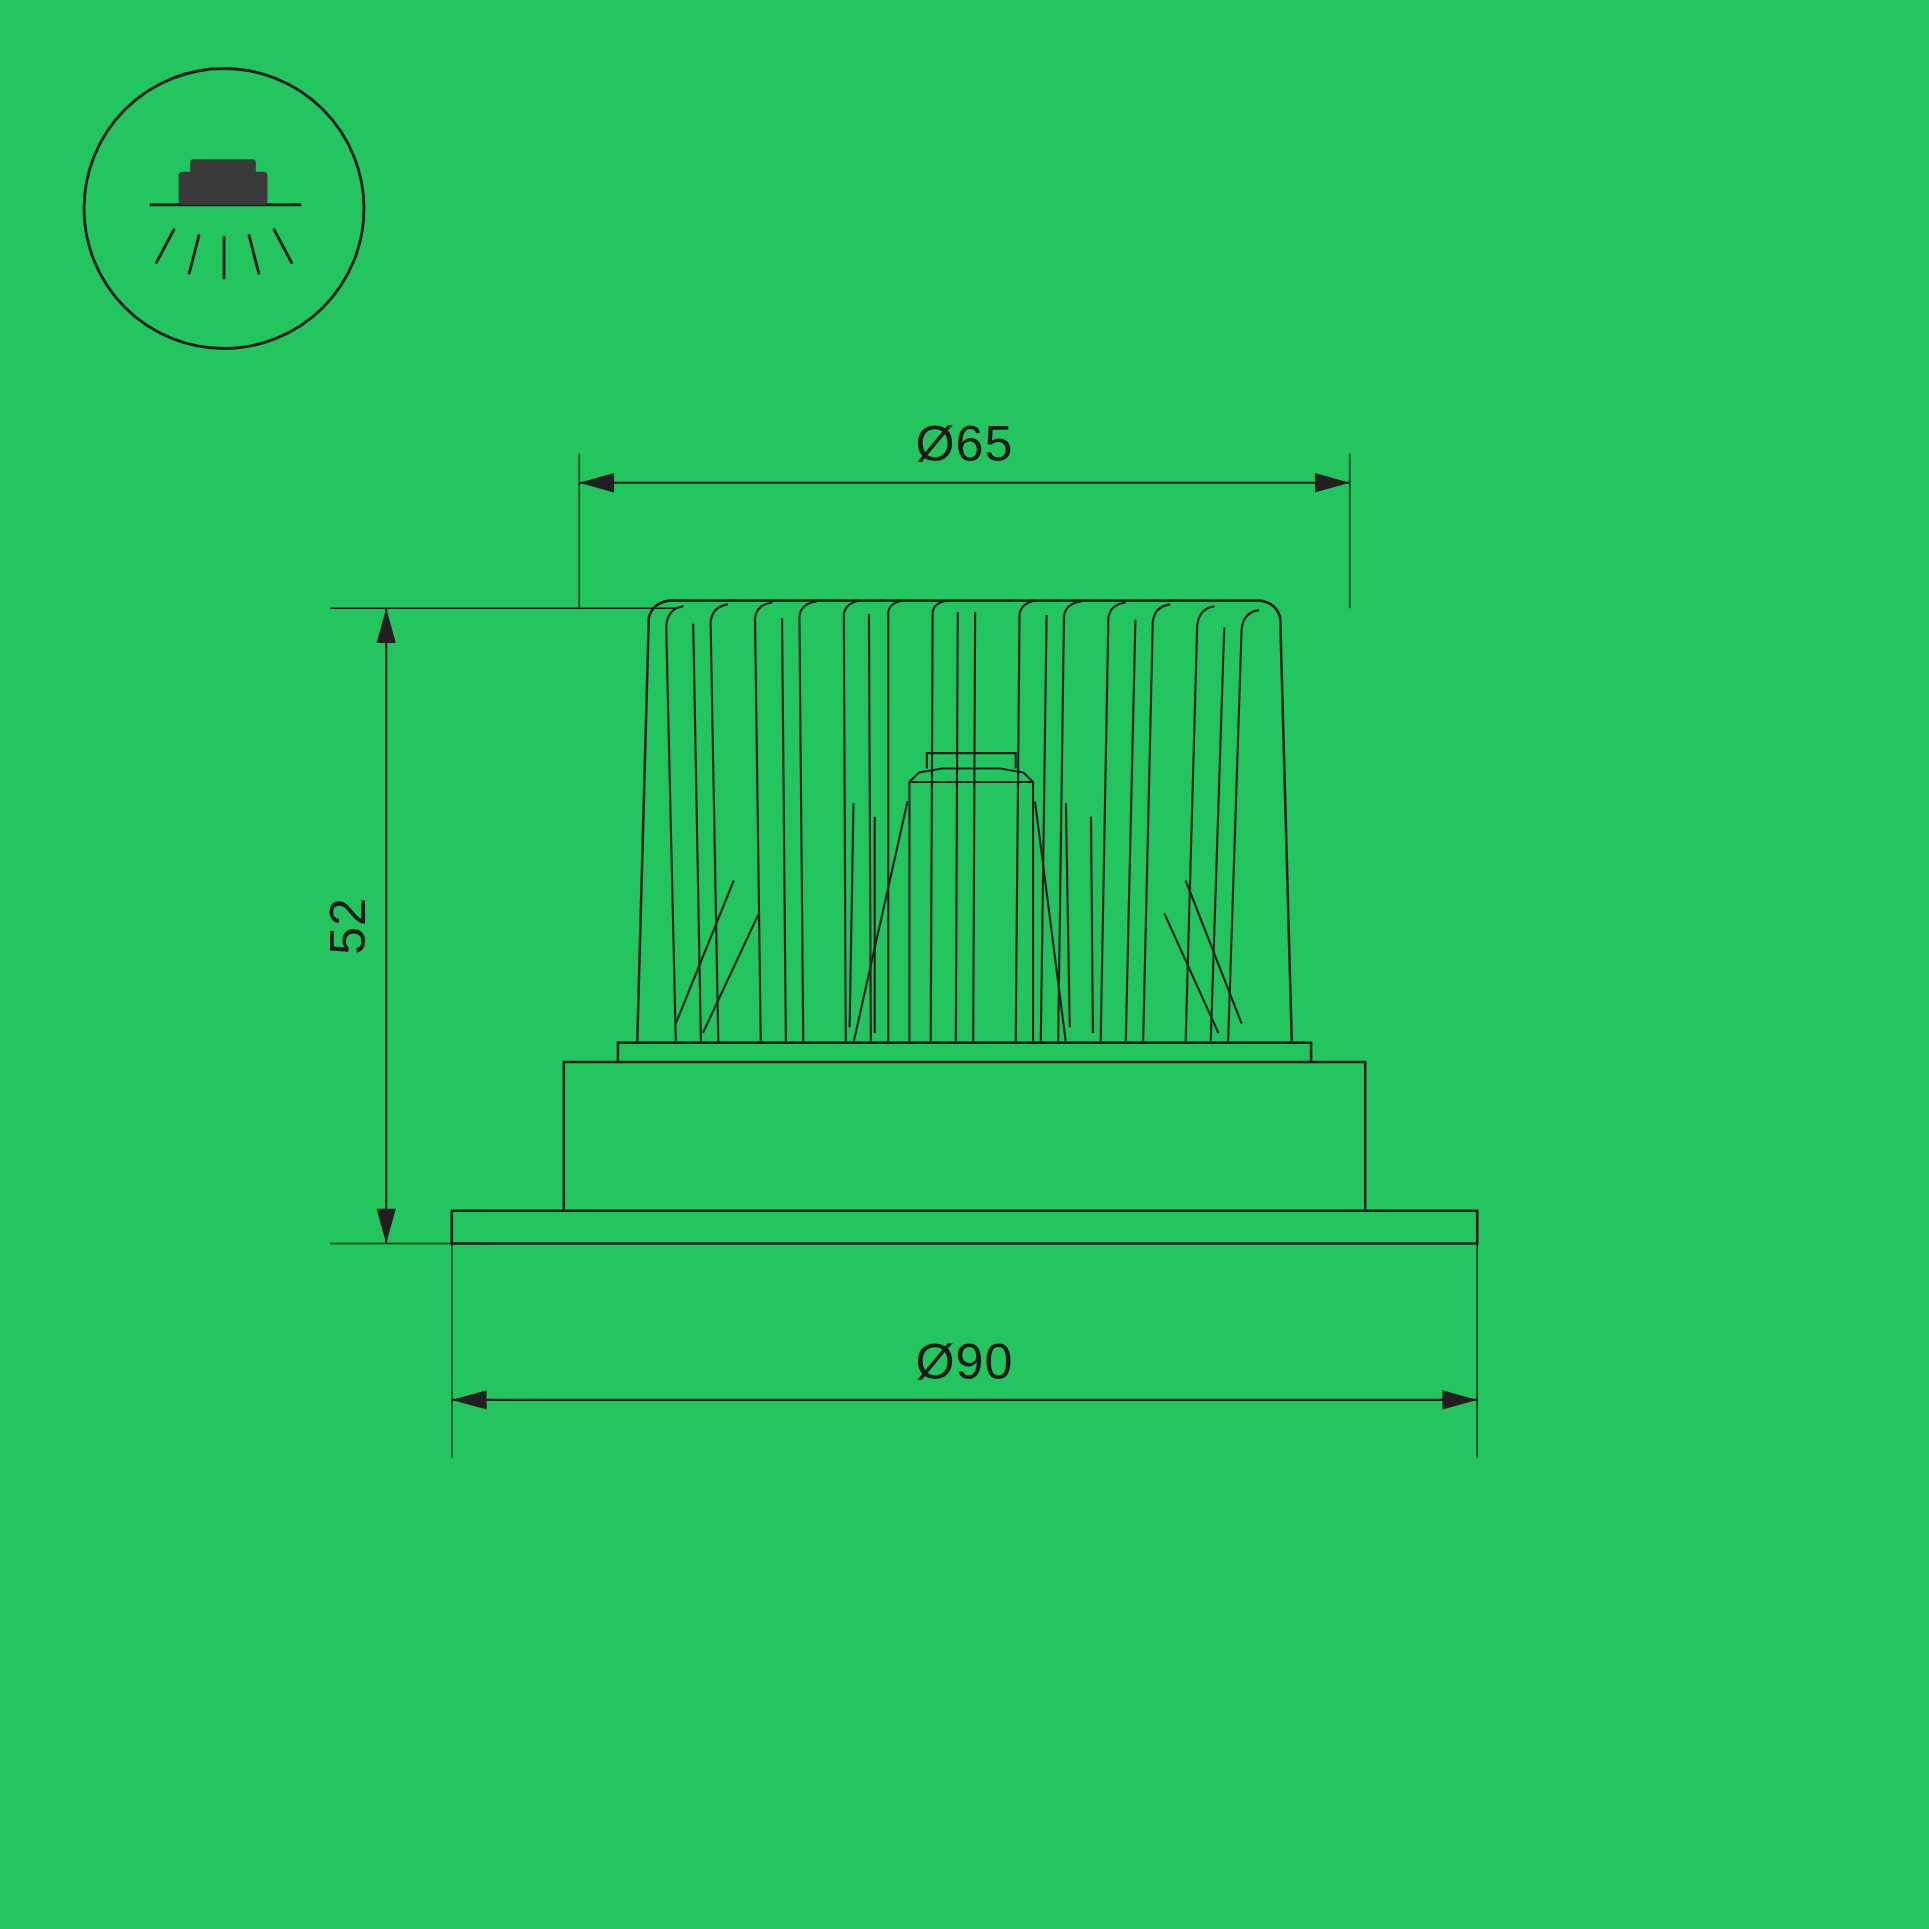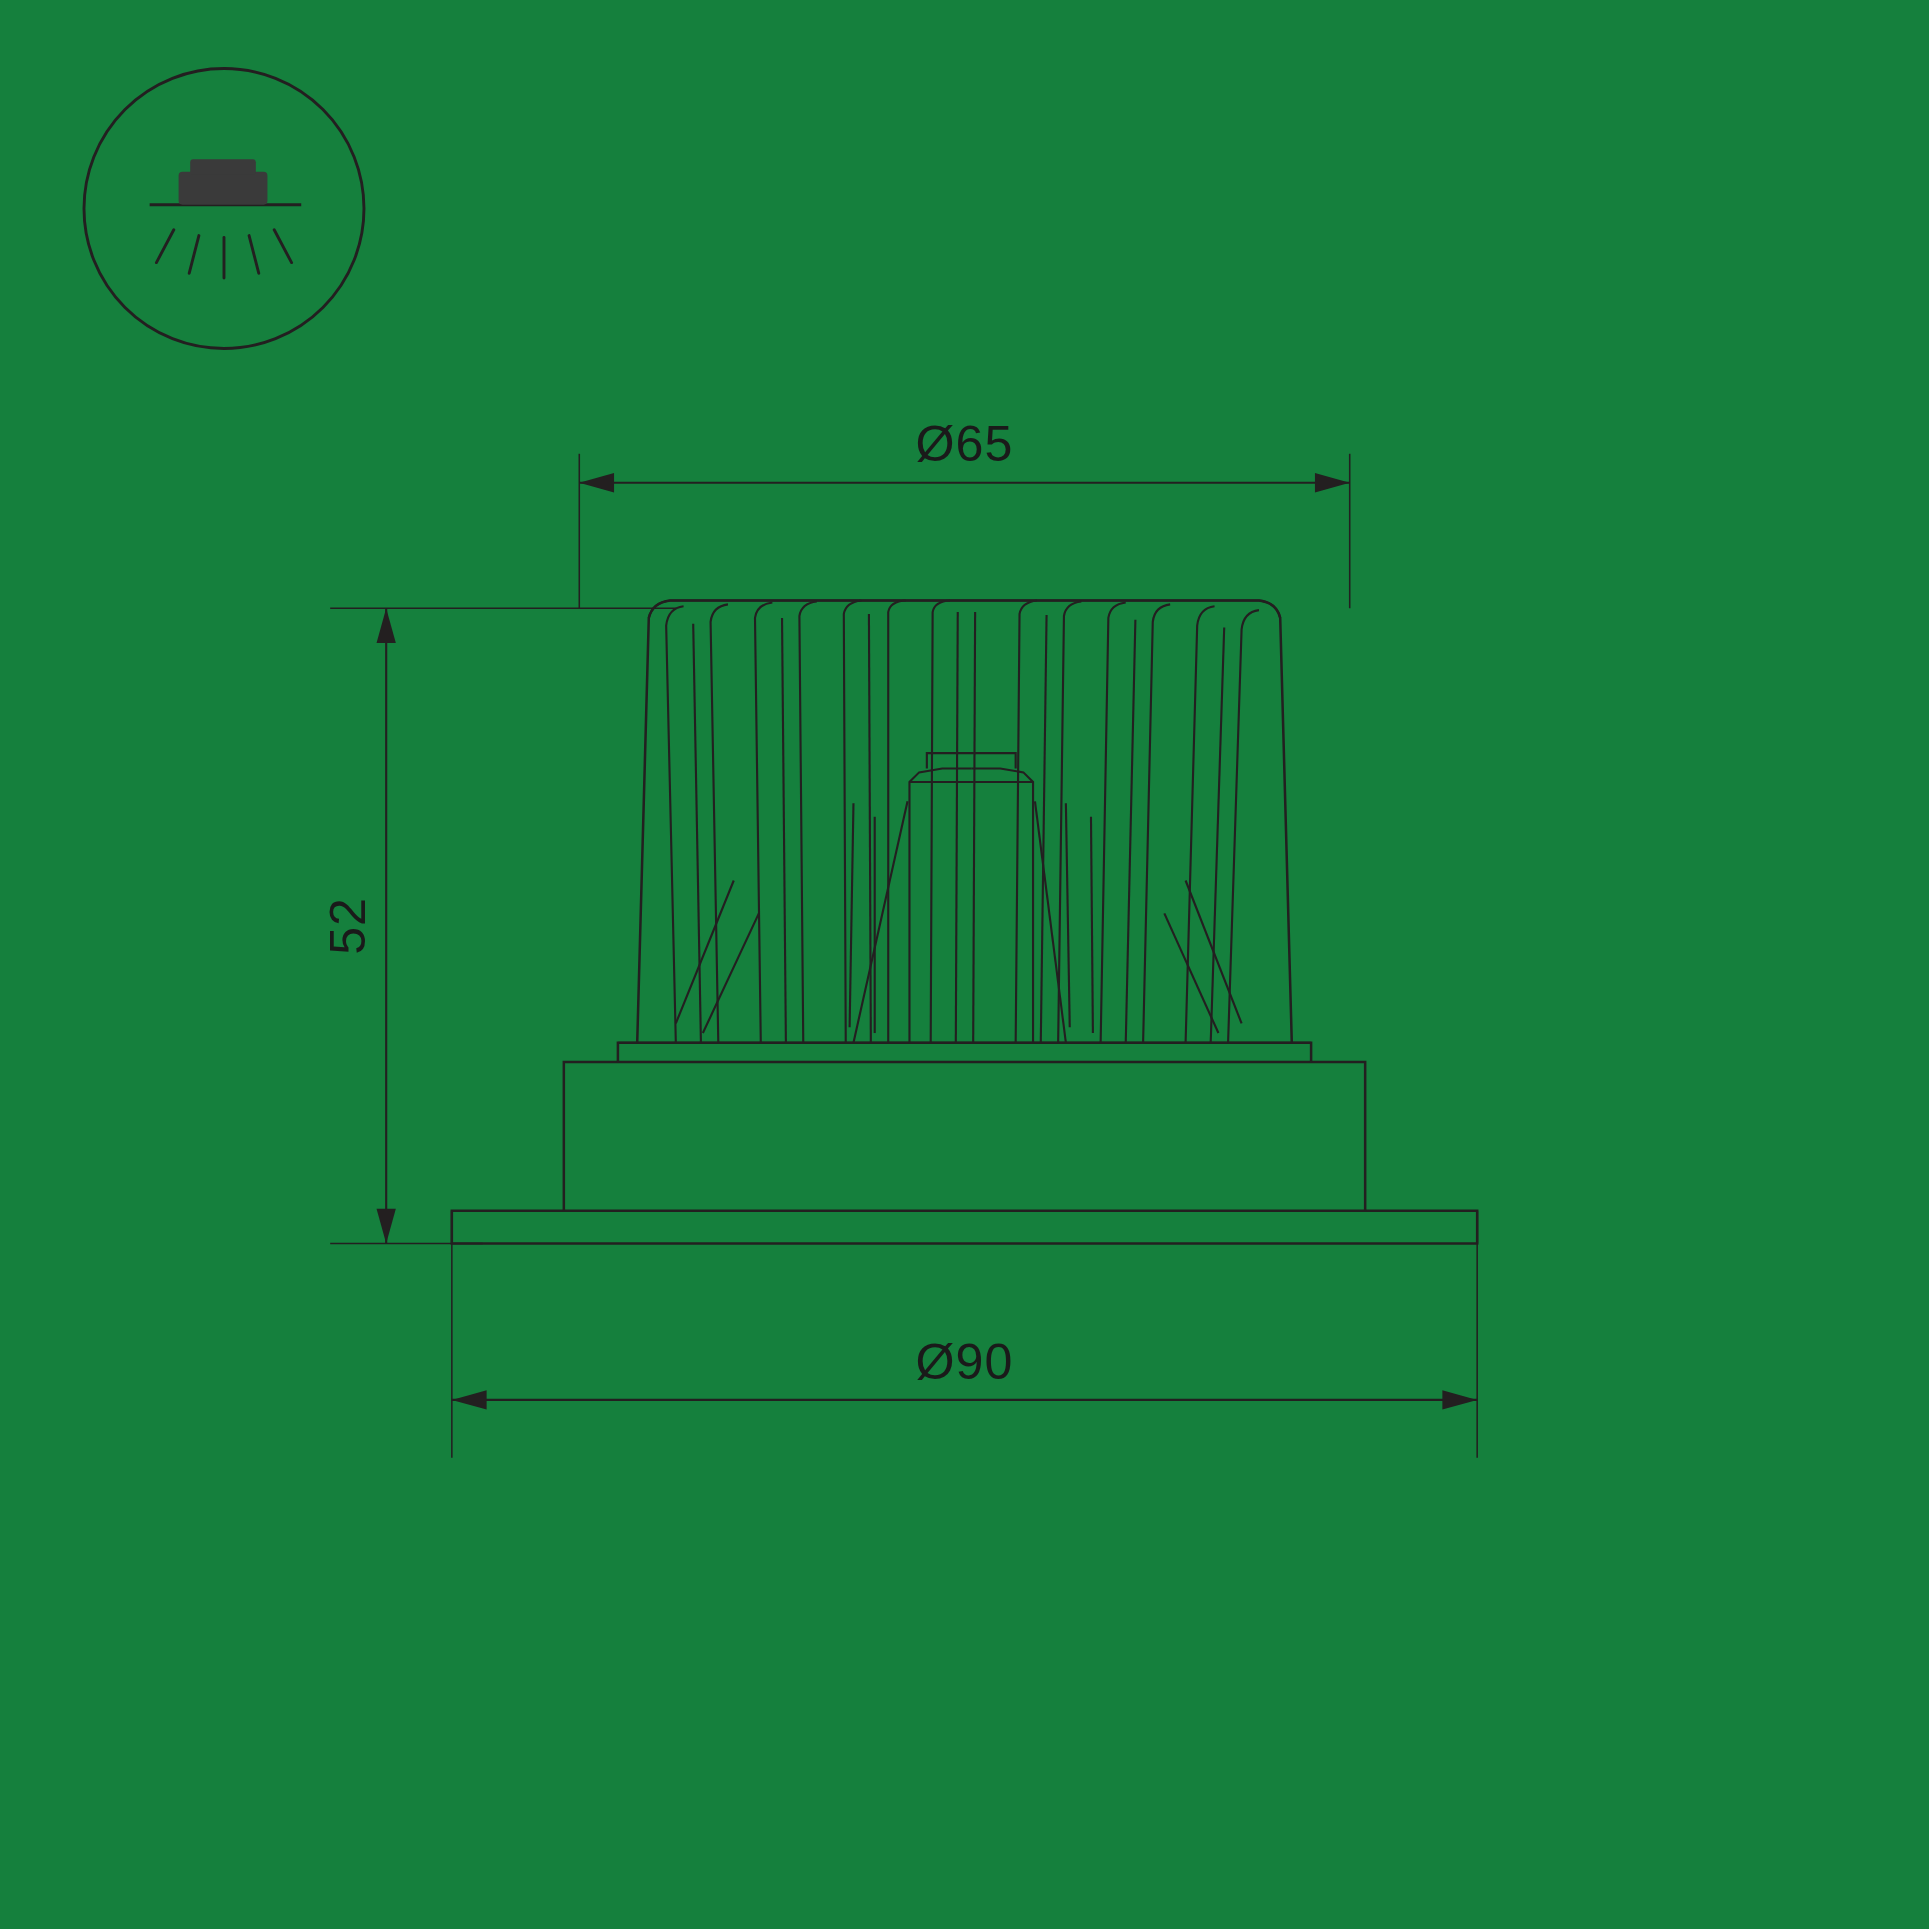--- a/index.html
+++ b/index.html
@@ -11,21 +11,21 @@
     width: 1929px;
     height: 1929px;
     font-family: "Liberation Sans", sans-serif;
     color: #1a1a1a;
     overflow: hidden;
   }
   #sheet {
     position: relative;
     width: 1929px;
     height: 1929px;
-    background: #15803d;
+    background: #22c55e;
   }
   svg.drawing {
     position: absolute;
     left: 0;
     top: 0;
     width: 1929px;
     height: 1929px;
   }
   .dim-text {
     font-family: "Liberation Sans", sans-serif;

